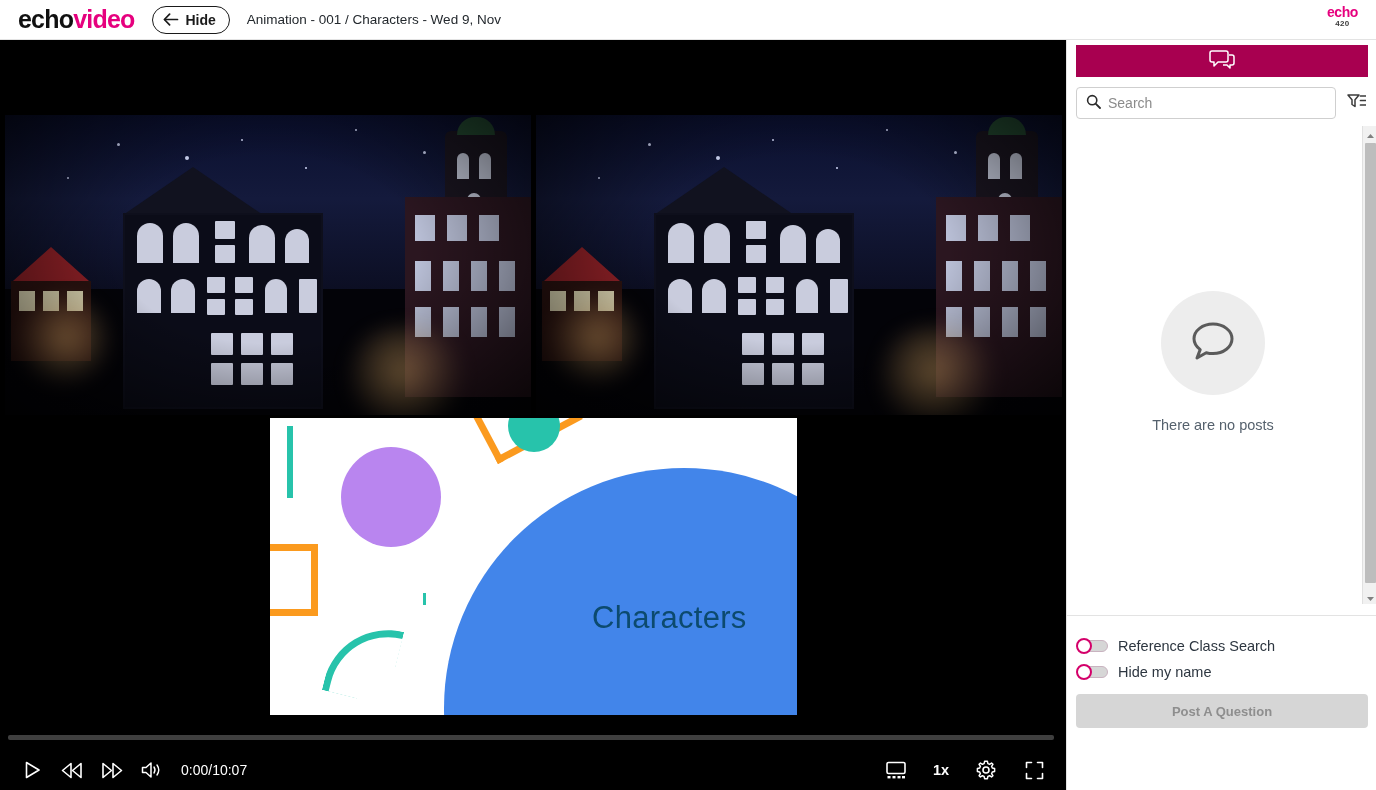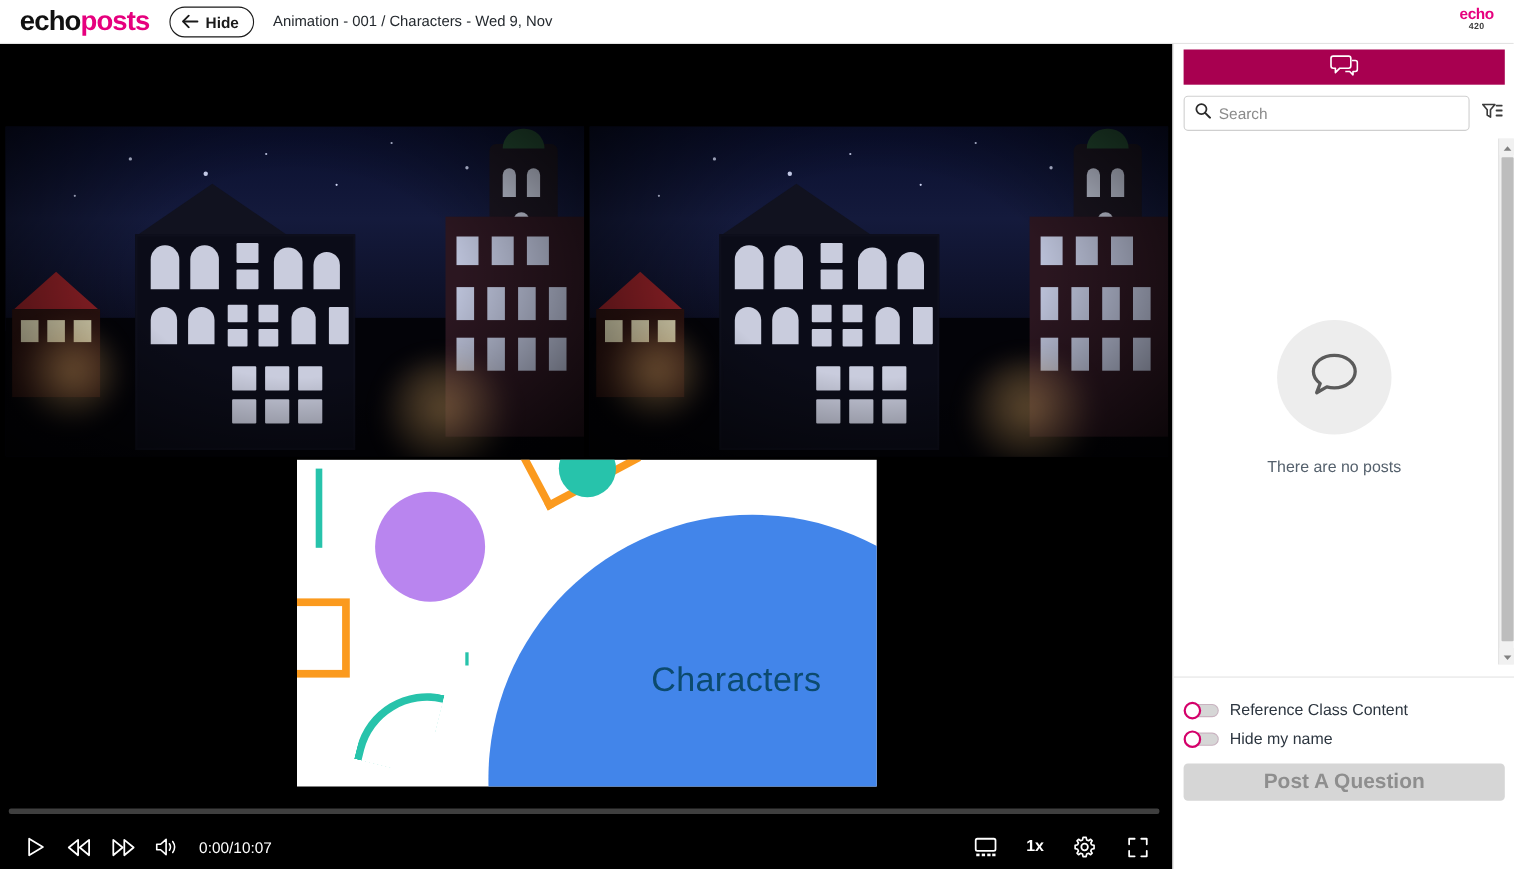--- a/index.html
+++ b/index.html
@@ -292,31 +292,31 @@
     position: absolute; left: 0; top: 0;
     width: 16px; height: 16px; border-radius: 50%;
     background: #ffffff; border: 2.6px solid #d4006a;
   }
   .toggle-label { font-size: 14.5px; color: #2d3640; }
 
   #post-btn {
     margin-top: 14px;
     width: 292px; height: 34px;
     background: #d6d6d6; border: none; border-radius: 4px;
-    color: #8e8e8e; font-size: 19px; font-weight: bold;
+    color: #8e8e8e; font-size: 13px; font-weight: bold;
     font-family: "Liberation Sans", sans-serif;
     cursor: default;
   }
 </style>
 </head>
 <body>
 
 <div id="topbar">
   <div id="logo">
-    <span class="echo">echo</span><span class="video">posts</span>
+    <span class="echo">echo</span><span class="video">video</span>
   </div>
 
   <button id="back-btn">
     <span>
       <svg width="16" height="13" viewBox="0 0 16 13">
         <path d="M6.6 1.2 L1.4 6.5 L6.6 11.8" fill="none" stroke="#1a1a1a" stroke-width="1.7" stroke-linecap="round" stroke-linejoin="round"></path>
         <line x1="1.8" y1="6.5" x2="14.5" y2="6.5" stroke="#1a1a1a" stroke-width="1.7" stroke-linecap="round"></line>
       </svg>
     </span>
     <span>Hide</span>
@@ -620,21 +620,21 @@
     </div>
   </div>
 
   <div id="composer">
 
     <div class="toggle-row">
       <span class="toggle">
         <span class="track"></span>
           <span class="knob"></span>
       </span>
-      <span class="toggle-label">Reference Class Content</span>
+      <span class="toggle-label">Reference Class Search</span>
     </div>
 
     <div class="toggle-row">
       <span class="toggle">
         <span class="track"></span>
           <span class="knob"></span>
       </span>
       <span class="toggle-label">Hide my name</span>
     </div>
 

